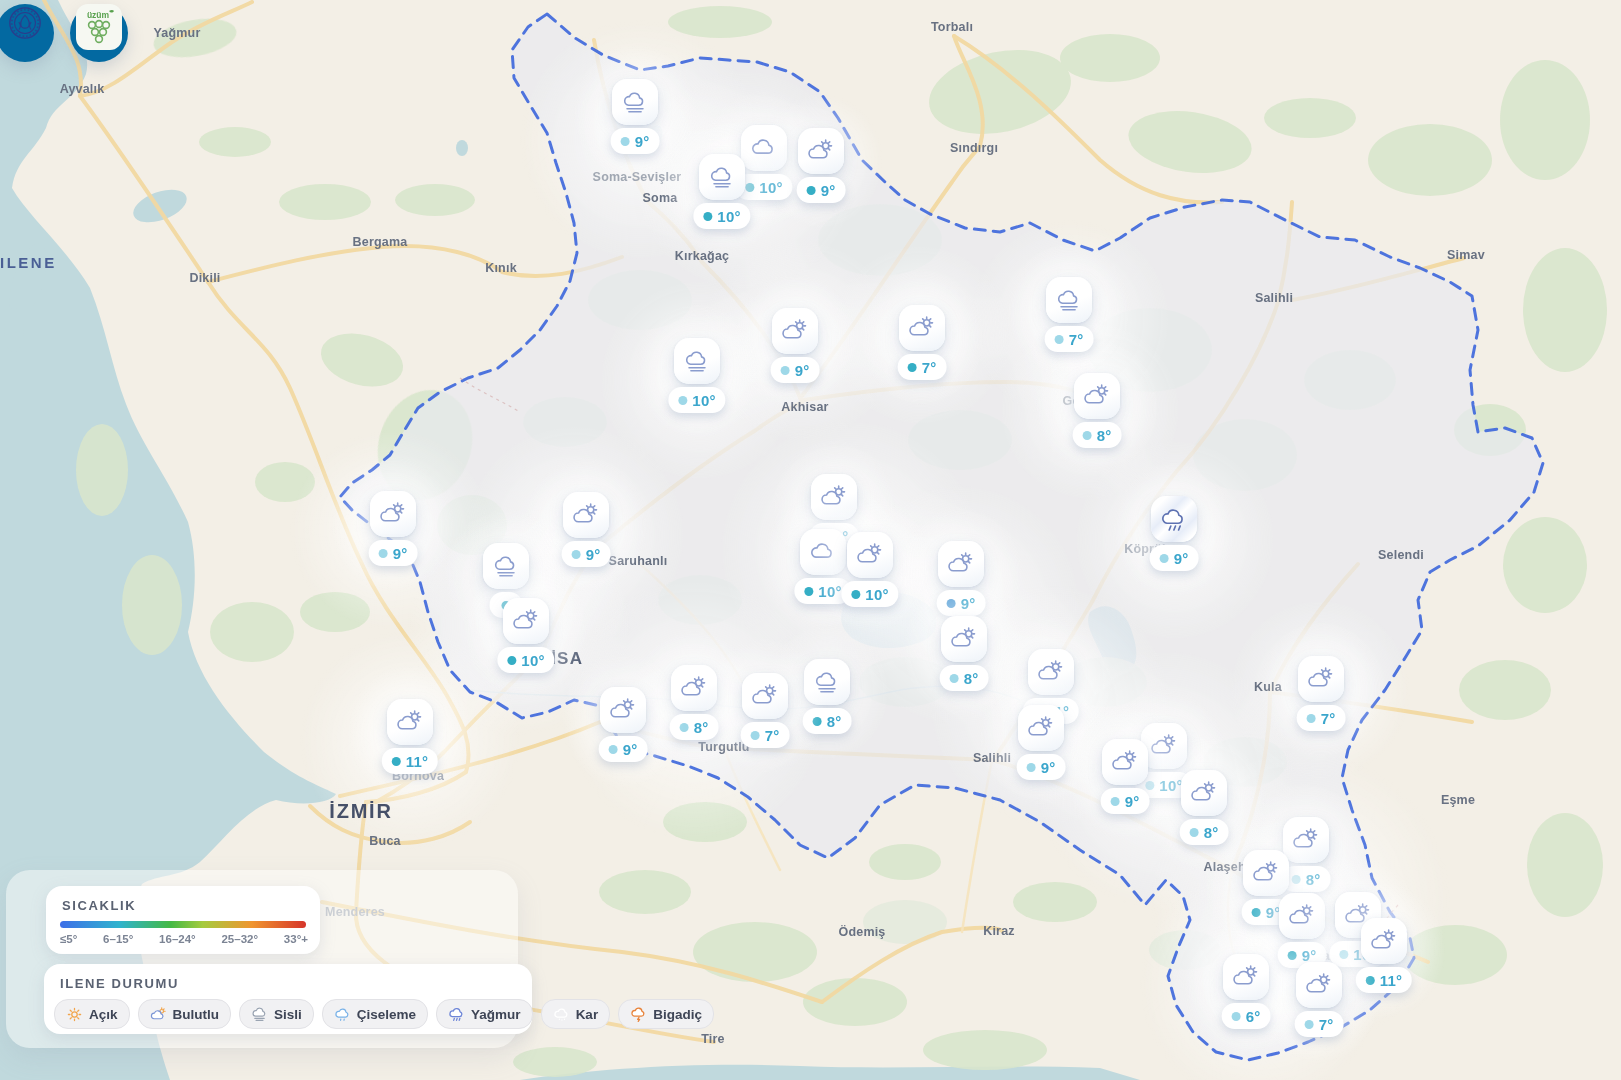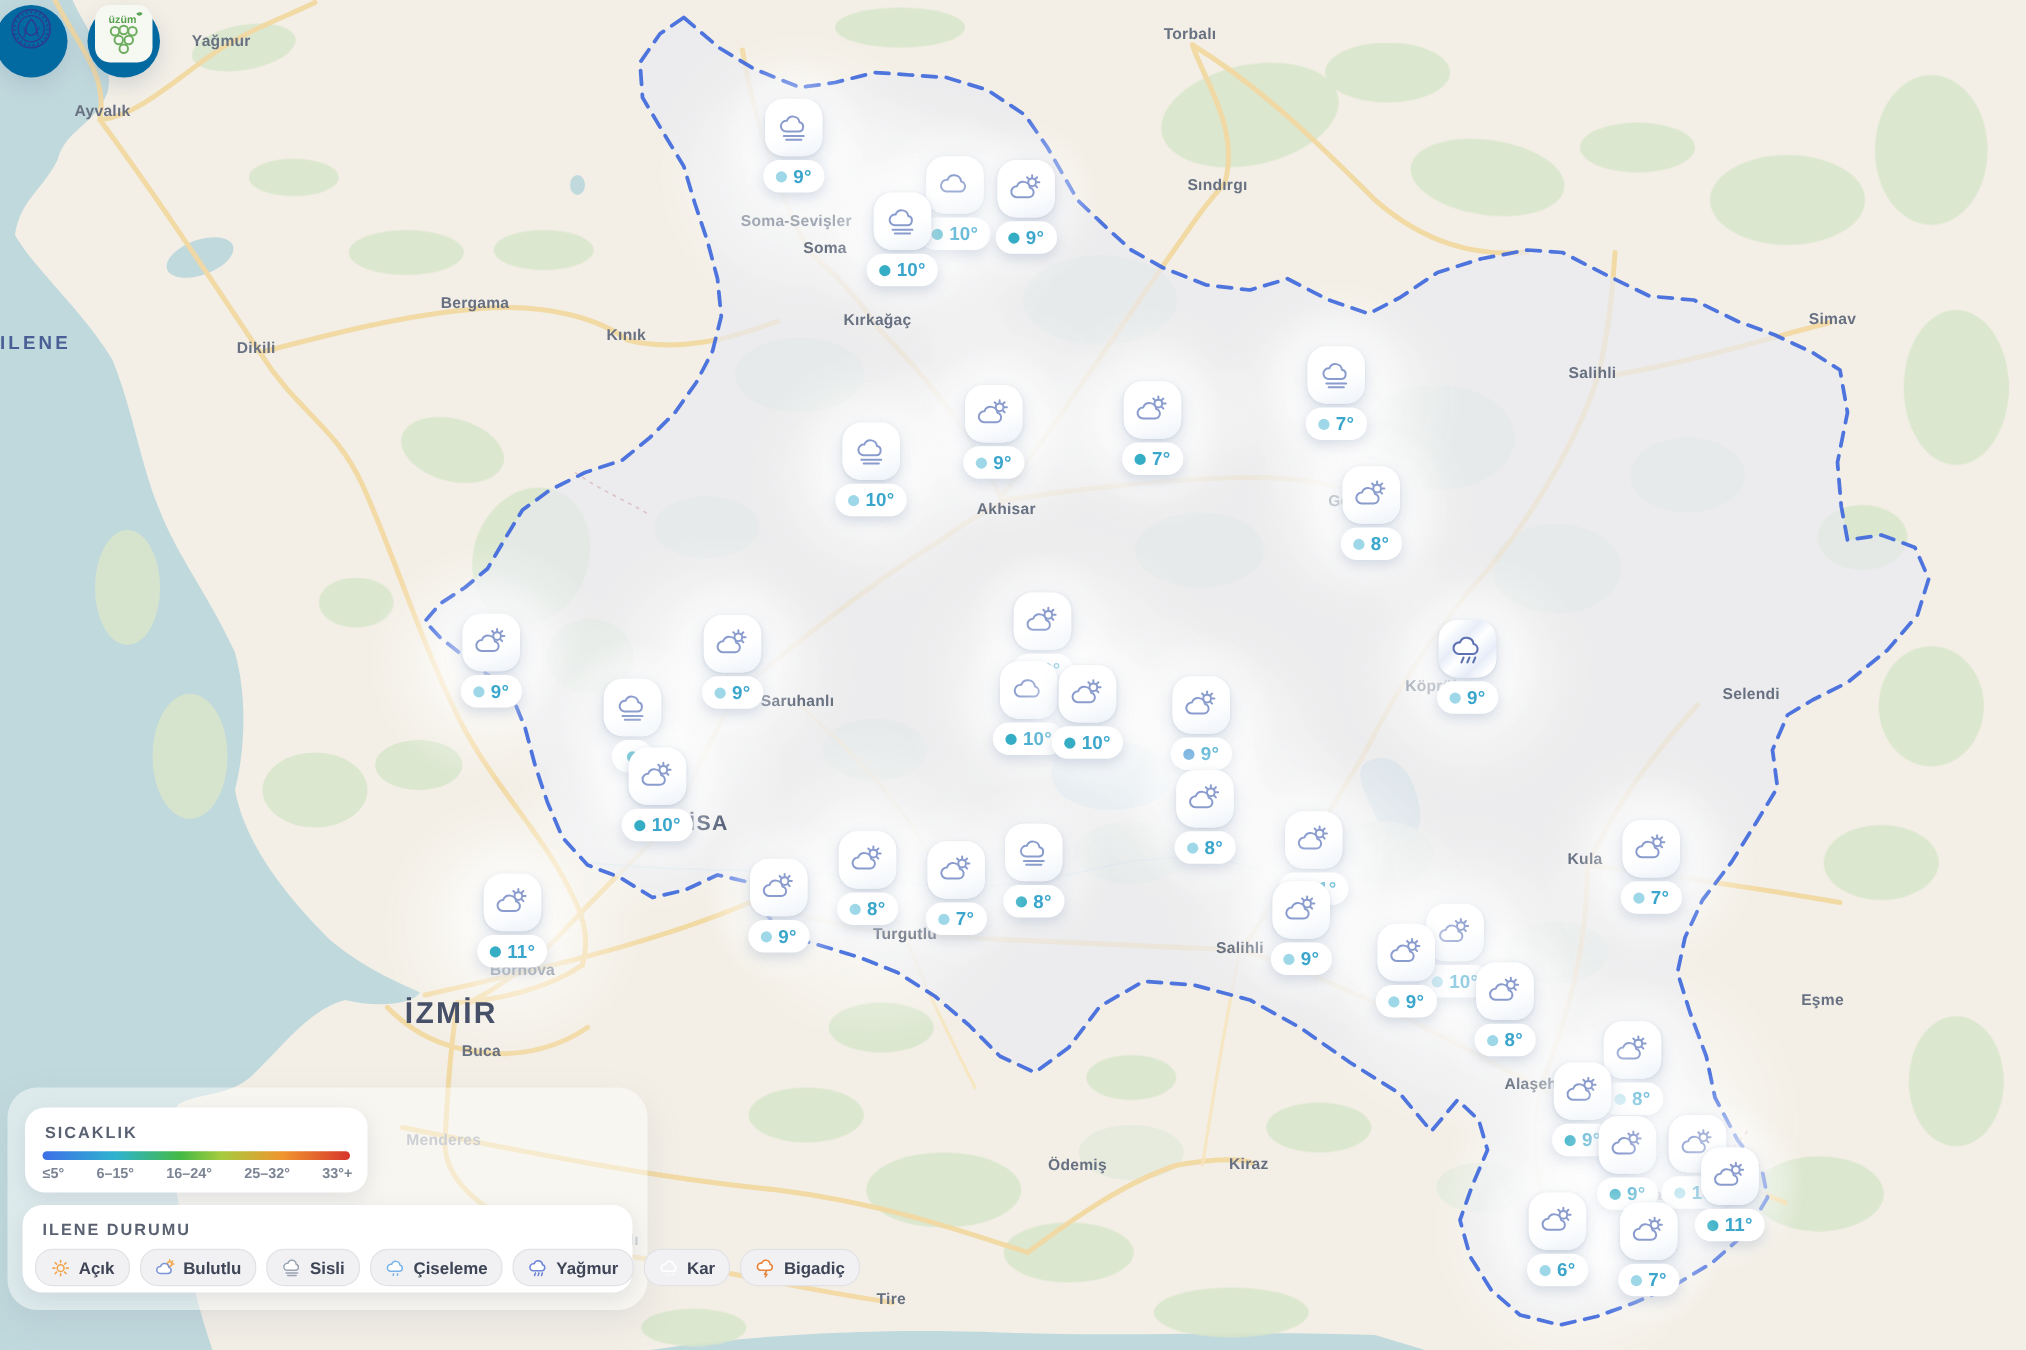--- a/index.html
+++ b/index.html
@@ -6,22 +6,22 @@
   body{width:1621px;height:1080px;overflow:hidden;position:relative;
        font-family:"Liberation Sans",sans-serif;background:#f3efe6;}
   #map-root{position:absolute;inset:0;}
   #basemap{position:absolute;inset:0;width:100%;height:100%;display:block;}
 
   
   .map-label{position:absolute;transform:translate(-50%,-50%);white-space:nowrap;
     font-size:12.5px;font-weight:700;color:#687182;letter-spacing:.2px;z-index:5;}
   .map-label.muted{color:#a0a7b2;font-weight:600;}
   .map-label.city{font-size:17px;color:#535e75;letter-spacing:1.2px;}
-  .map-label.city-lg{font-size:24px;color:#465069;letter-spacing:1.8px;}
-  .map-label.sea{color:#4a5f95;font-size:15px;letter-spacing:2.5px;transform:translate(0,-50%);margin-top:13px;}
+  .map-label.city-lg{font-size:20px;color:#465069;letter-spacing:1.8px;}
+  .map-label.sea{color:#4a5f95;font-size:15px;letter-spacing:2.5px;transform:translate(0,-50%);}
 
   
   .marker{position:absolute;width:0;height:0;}
   .marker::before{content:"";position:absolute;left:-64px;top:-60px;width:128px;height:140px;
     background:radial-gradient(ellipse at center,rgba(255,255,255,.85) 0%,rgba(255,255,255,0) 68%);
     pointer-events:none;}
   .card{position:absolute;left:-23px;top:-23px;width:46px;height:46px;border-radius:15px;
     background:linear-gradient(160deg,#ffffff 55%,#eef3f9);
     box-shadow:0 6px 14px rgba(123,143,175,.28),0 1px 3px rgba(123,143,175,.18);
     display:flex;align-items:center;justify-content:center;cursor:pointer;}
@@ -30,21 +30,21 @@
   .pill{position:absolute;top:26px;left:50%;transform:translateX(-50%);height:26px;background:#fff;
     border-radius:13px;box-shadow:0 4px 10px rgba(123,143,175,.3);display:flex;align-items:center;
     gap:5px;padding:0 10px;white-space:nowrap;cursor:pointer;}
   .pill .dot{width:9px;height:9px;border-radius:50%;}
   .pill .t{font-size:15px;font-weight:700;color:#3BA6CC;letter-spacing:.2px;}
   .pill.empty{padding:0 12px;}
 
   
   #legend{position:absolute;left:6px;top:870px;width:512px;height:178px;border-radius:24px;
     background:rgba(252,252,251,.48);box-shadow:0 10px 26px rgba(140,150,170,.16);z-index:300;}
-  .lcard{position:absolute;background:#fff;border-radius:16px;box-shadow:0 5px 16px rgba(140,150,170,.22);}
+  .lcard{position:absolute;background:#fff;border-radius:16px;box-shadow:0 5px 16px rgba(140,150,170,.22);margin-left:26px;}
   #temp-card{left:14px;top:16px;width:274px;height:68px;}
   .ltitle{font-size:13px;font-weight:700;color:#5a6272;letter-spacing:1.6px;margin:12px 0 0 16px;}
   #grad-bar{margin:8px 14px 0 14px;height:7px;border-radius:4px;
     background:linear-gradient(90deg,#3E6FE8 0%,#2FB3CE 24%,#44B944 45%,#A5CB3E 58%,#F0952F 78%,#D6352B 100%);}
   #grad-ticks{display:flex;justify-content:space-between;margin:5px 12px 0 14px;
     font-size:11.5px;font-weight:600;color:#7c8494;}
   #cond-card{left:12px;top:94px;width:488px;height:70px;}
   #chips{display:flex;gap:8px;margin:8px 0 0 10px;}
   .chip{height:28px;border-radius:14px;background:#f1f1f3;border:1px solid #e2e2e6;display:flex;
     align-items:center;gap:6px;padding:0 11px;font-size:13.5px;font-weight:700;color:#3e4556;cursor:pointer;}

